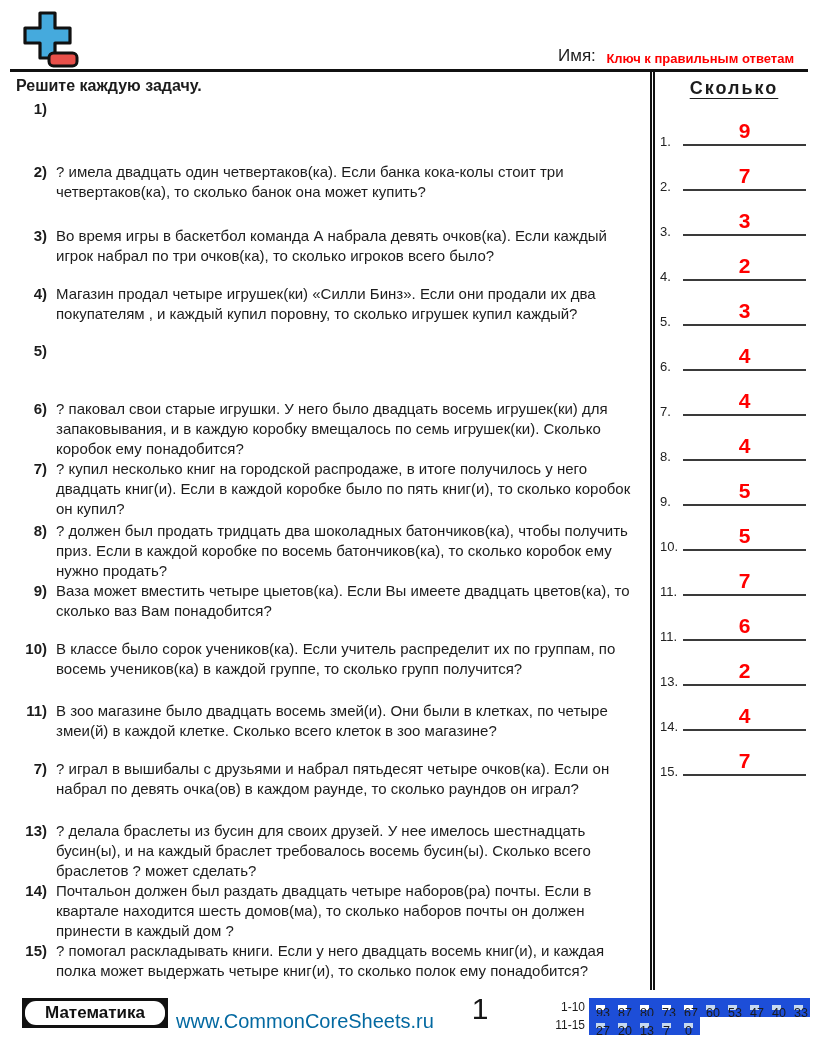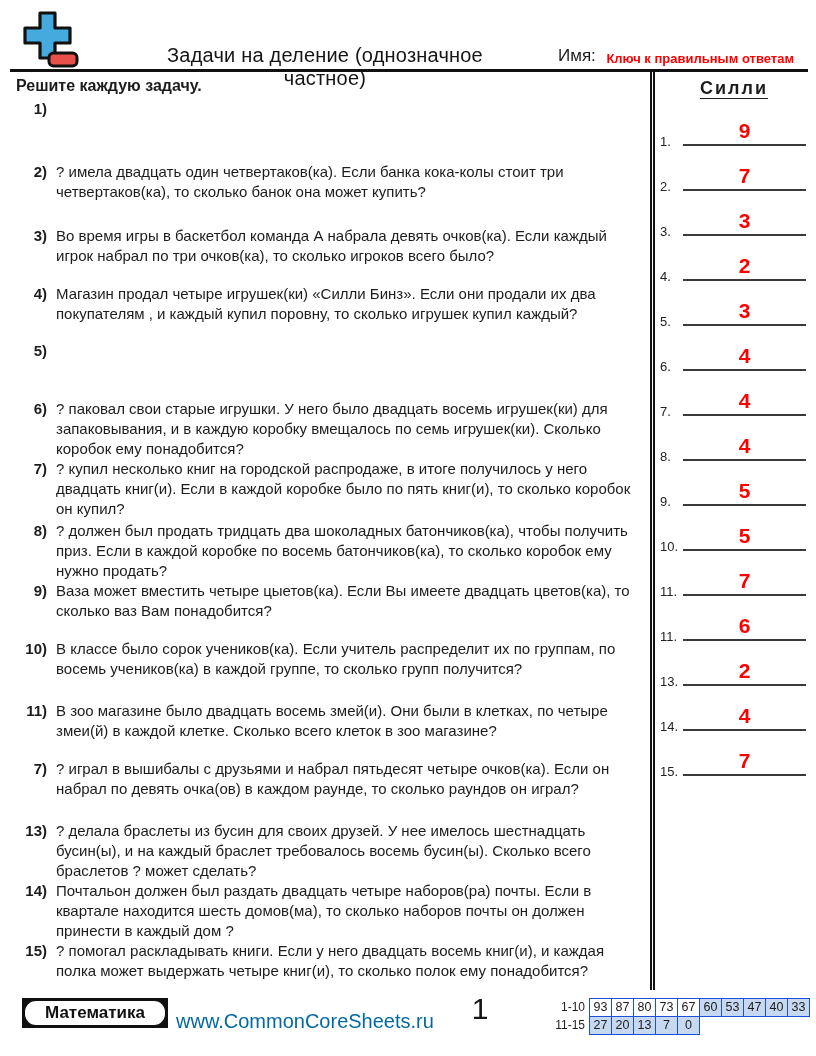--- a/index.html
+++ b/index.html
@@ -53,37 +53,36 @@
   .badge-inner { position:absolute; inset:3px; background:#fff; border-radius:11px;
                  display:flex; align-items:center; justify-content:center;
                  font-size:17px; font-weight:bold; color:#111; }
   .site { position:absolute; left:176px; top:1010px; font-size:20px; color:#0369a1; }
   .page-num { position:absolute; left:450px; top:992px; width:60px; text-align:center;
               font-size:30px; color:#151515; }
   .score-table { position:absolute; right:6px; top:990px;margin-top:8px; }
   .score-row { display:flex; height:19px; }
   .score-label { width:46px; text-align:right; padding-right:5px; font-size:12px;
                  line-height:19px; flex:0 0 46px; }
-  .score-cell { width:23px; flex:0 0 23px; border:1px solid #1d4ed8; margin-left:-1px;
+  .score-cell { width:23px; flex:0 0 23px; border:7px solid #1d4ed8; margin-left:-1px;
                 text-align:center; font-size:12.5px; line-height:17px; background:#fff; }
   .score-cell.blue { background:#c6d9f1; }
   .score-row + .score-row { margin-top:-1px; }
 </style>
 </head>
 <body>
 
 <div class="page">
 
   <div class="logo">
     <svg width="58" height="60" viewBox="0 0 58 60" aria-hidden="true">
       <path d="M18 3 h15 v15 h15 v15 h-15 v15 h-15 v-15 h-15 v-15 h15 z" fill="#45aadd" stroke="#111" stroke-width="3.2" stroke-linejoin="round"></path>
       <rect x="27" y="43" width="28" height="13" rx="4.5" fill="#e8504a" stroke="#111" stroke-width="3"></rect>
     </svg>
   </div>
-  <div class="title">Задачи на деление (однозначное частное)</div>
   <div class="name-label">Имя:</div>
   <div class="key-label" style="color:#ff0000;">Ключ к правильным ответам</div>
   <div class="header-rule"></div>
 
   <div class="divider"></div>
 
   <div class="instructions">Решите каждую задачу.</div>
   <div class="problems" id="problems">
       <div class="problem">
         <span class="p-num">1)</span>
@@ -139,21 +138,21 @@
         <span class="p-num">14)</span>
         <span class="p-text">Почтальон должен был раздать двадцать четыре наборов(ра) почты. Если в квартале находится шесть домов(ма), то сколько наборов почты он должен принести в каждый дом ?</span>
       </div>
       <div class="problem">
         <span class="p-num">15)</span>
         <span class="p-text">? помогал раскладывать книги. Если у него двадцать восемь книг(и), и каждая полка может выдержать четыре книг(и), то сколько полок ему понадобится?</span>
       </div>
     </div>
 
   <div class="answers-col">
-    <span class="answers-title">Силли</span>
+    <span class="answers-title">Сколько</span>
     <div class="answer-rows" id="answer-rows">
         <div class="answer-row">
           <span class="a-num">1.</span>
           <div class="a-line">
             <span class="a-val" style="color: rgb(255, 0, 0);">9</span>
           </div>
         </div>
         <div class="answer-row">
           <span class="a-num">2.</span>
           <div class="a-line">

